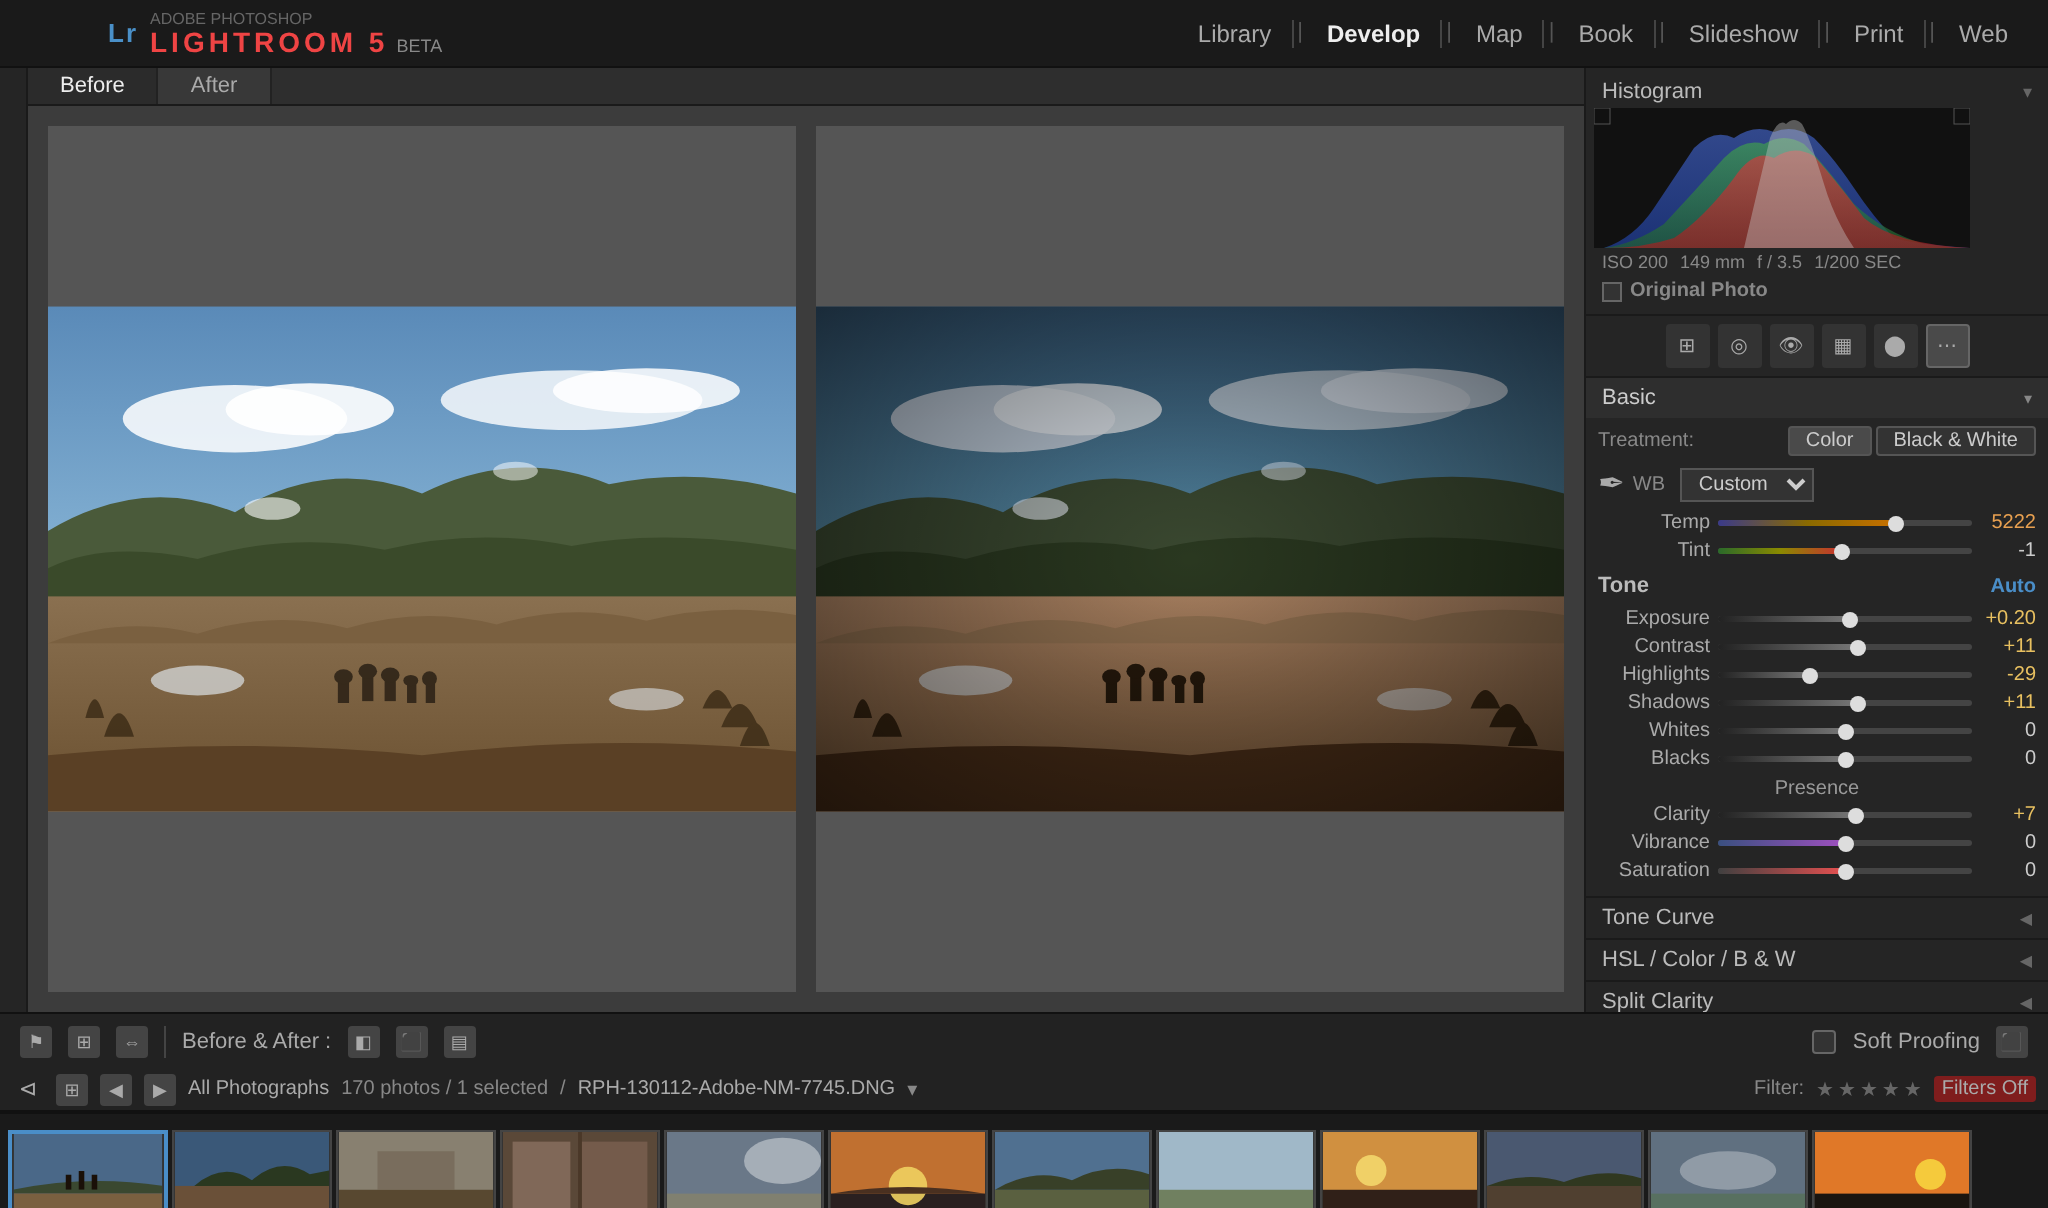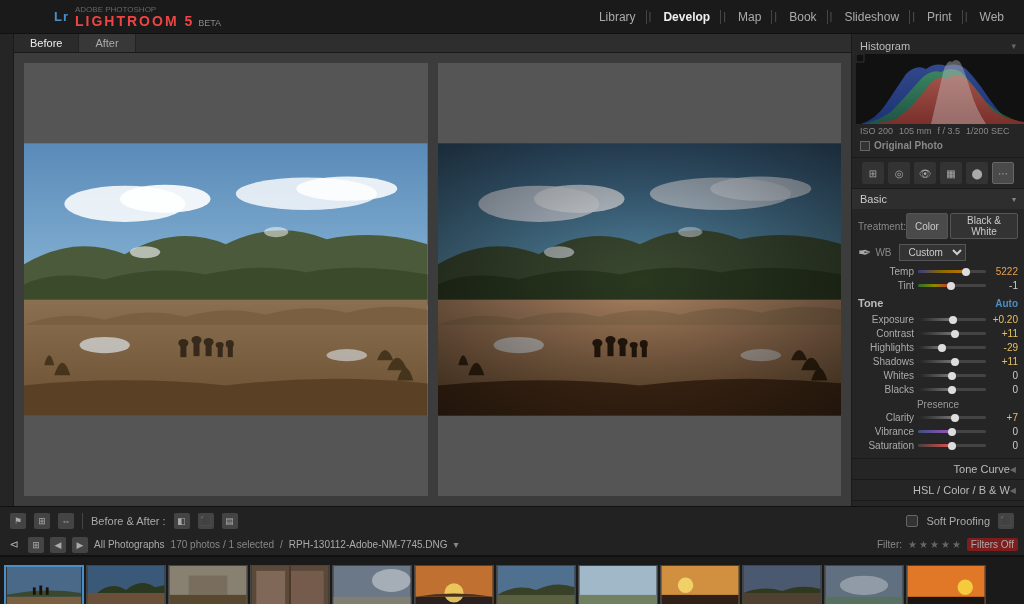--- a/index.html
+++ b/index.html
@@ -117,21 +117,21 @@
     }
 
     
     .landscape-svg {
       width: 100%;
       height: 100%;
     }
 
     
     #right-panel {
-      width: 173px;
+      width: 232px;
       background: #252525;
       border-left: 1px solid #1a1a1a;
       overflow-y: auto;
       overflow-x: hidden;
     }
 
     #right-panel::-webkit-scrollbar {
       width: 4px;
     }
     #right-panel::-webkit-scrollbar-thumb {
@@ -331,21 +331,21 @@
     .subsection-title {
       font-size: 10px;
       color: #999;
       text-align: center;
       margin: 4px 0 2px;
     }
 
     
     .collapsed-section {
       display: flex;
-      justify-content: flex-end;
+      justify-content: space-between;
       align-items: center;
       padding: 4px 8px;
       border-bottom: 1px solid #1a1a1a;
       font-size: 11px;
       color: #bbb;
       cursor: pointer;
     }
     .section-side-arrow {
       font-size: 8px;
       color: #666;
@@ -638,21 +638,21 @@
           <path d="M5 70 Q25 70 40 65 Q55 55 70 35 Q80 20 90 25 Q100 18 110 24 Q120 35 135 55 Q150 68 188 70Z" fill="url(#hred)" opacity="0.7"></path>
 
           <path d="M75 70 Q82 40 88 15 Q92 5 96 8 Q100 4 104 8 Q108 15 115 38 Q120 55 130 70Z" fill="rgba(200,200,200,0.4)"></path>
 
           <rect x="0" y="0" width="8" height="8" fill="none" stroke="#555" stroke-width="0.5"></rect>
           <rect x="180" y="0" width="8" height="8" fill="none" stroke="#555" stroke-width="0.5"></rect>
         </svg>
       </div>
       <div id="camera-info">
         <span>ISO 200</span>
-        <span>105 mm</span>
+        <span>149 mm</span>
         <span>f / 3.5</span>
         <span>1/200 SEC</span>
       </div>
       <div id="original-photo-row">
         <div class="checkbox-small"></div>
         <span>Original Photo</span>
       </div>
     </div>
 
     <div id="tool-row">

